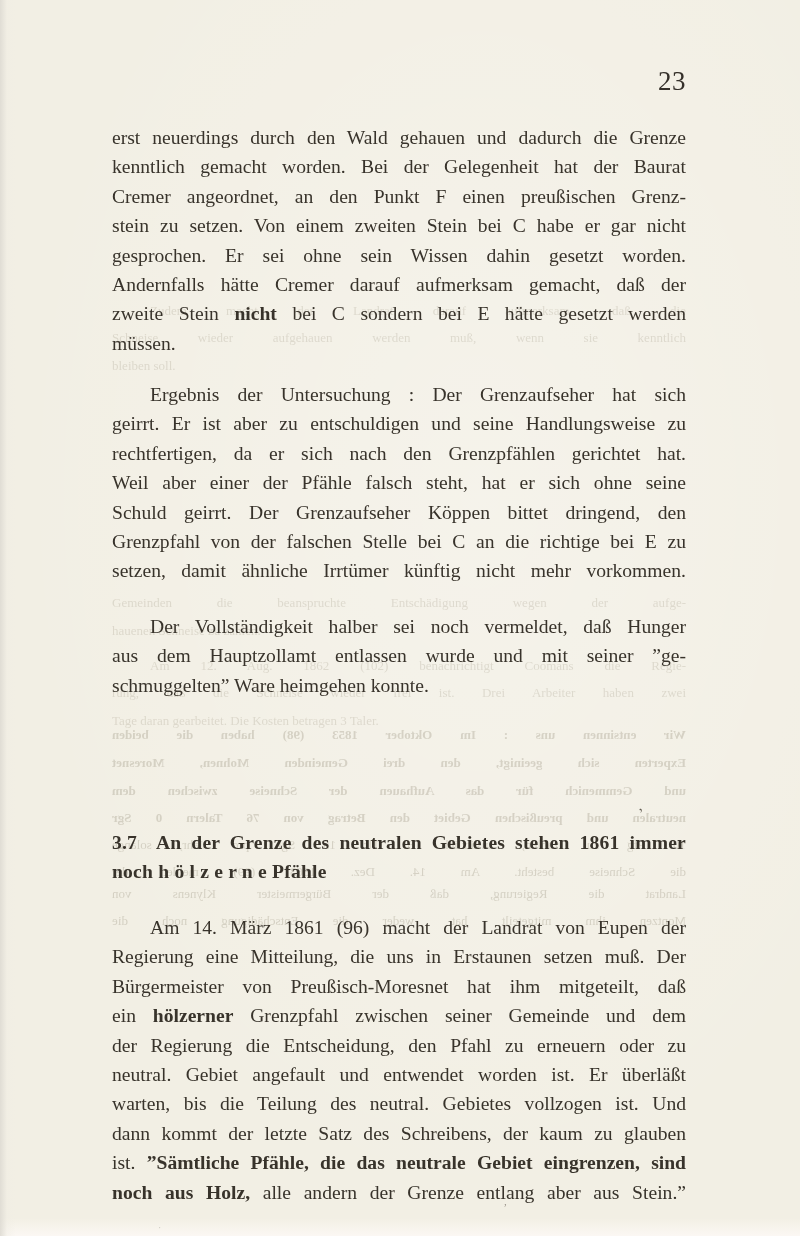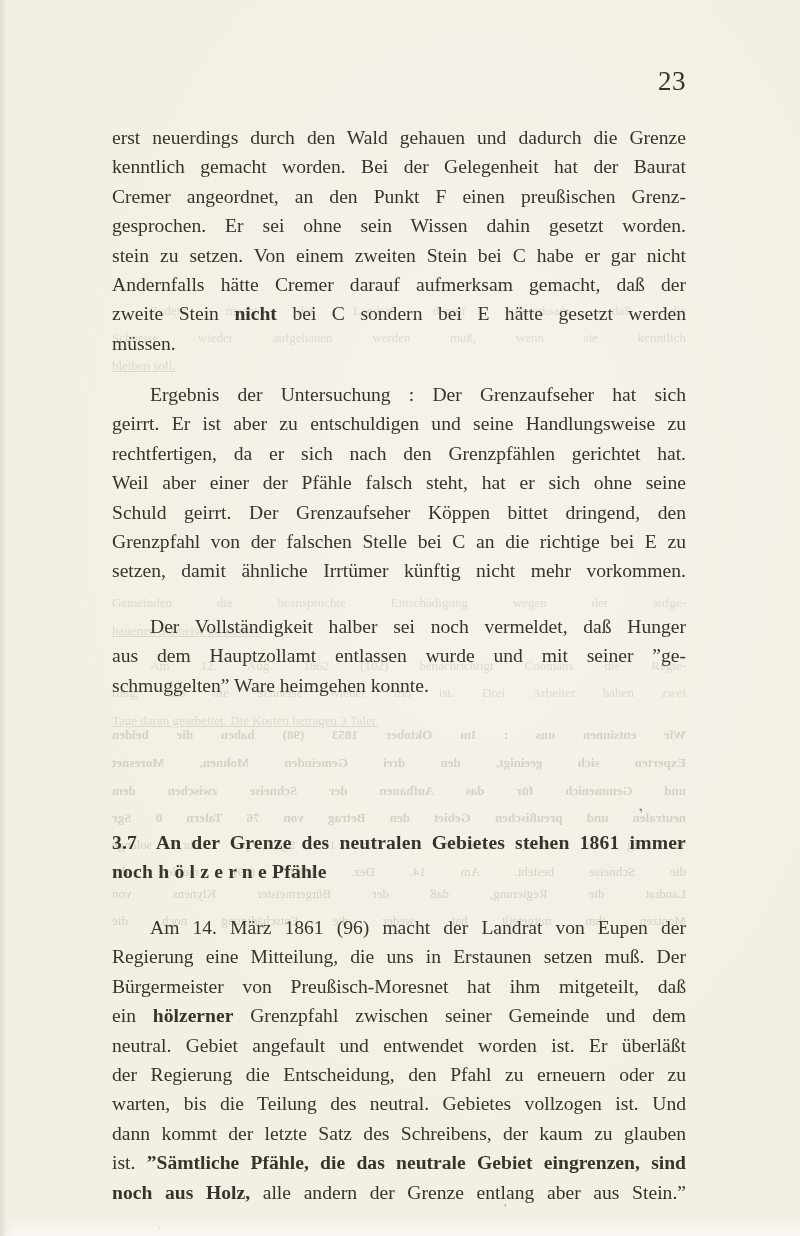--- a/index.html
+++ b/index.html
@@ -49,21 +49,21 @@
   .line.indent { text-indent: 38px; }
   .seg-bold { font-weight: 700; }
   .ghost-line {
     position: absolute;
     left: 112px; width: 574px;
     font-size: 13px; line-height: 29.4px;
     color: rgba(104, 93, 70, 0.16);
     white-space: nowrap;
     text-align: justify; text-align-last: justify;
   }
-  .ghost-line.left { text-align: left; text-align-last: left; text-decoration: underline; }
+  .ghost-line.left { text-align: left; text-align-last: left; }
   .ghost-line.indent { text-indent: 38px; }
   .ghost-line.mirrored {
     transform: scaleX(-1);
     color: rgba(96, 85, 62, 0.20);
   }
   .ghost-line.gbold { font-weight: 700; }
   .ink-mark {
     position: absolute;
     color: #4a443a;
     font-size: 15px; line-height: 15px;
@@ -96,22 +96,22 @@
       <div class="ghost-line mirrored" style="top: 843px;">die Schneise besteht. Am 14. Dez. 1863 (99) meldet der</div>
       <div class="ghost-line mirrored" style="top: 865px;">Landrat die Regierung, daß der Bürgermeister Klynens von</div>
       <div class="ghost-line mirrored" style="top: 892px;">Montzen ihm mitgeteilt hat, weder die Entschädigung noch die</div>
     </div>
 
   <div class="text-layer">
     <section class="block b0">
         <div class="line"><span class="seg">erst neuerdings durch den Wald gehauen und dadurch die Grenze</span></div>
         <div class="line"><span class="seg">kenntlich gemacht worden. Bei der Gelegenheit hat der Baurat</span></div>
         <div class="line"><span class="seg">Cremer angeordnet, an den Punkt F einen preußischen Grenz-</span></div>
+        <div class="line"><span class="seg">stein zu setzen. Von einem zweiten Stein bei C habe er gar nicht</span></div>
         <div class="line"><span class="seg">gesprochen. Er sei ohne sein Wissen dahin gesetzt worden.</span></div>
-        <div class="line"><span class="seg">stein zu setzen. Von einem zweiten Stein bei C habe er gar nicht</span></div>
         <div class="line"><span class="seg">Andernfalls hätte Cremer darauf aufmerksam gemacht, daß der</span></div>
         <div class="line"><span class="seg">zweite Stein </span><span class="seg-bold">nicht</span><span class="seg"> bei C sondern bei E hätte gesetzt werden</span></div>
         <div class="line left"><span class="seg">müssen.</span></div>
       </section>
     <section class="block b1">
         <div class="line indent"><span class="seg">Ergebnis der Untersuchung : Der Grenzaufseher hat sich</span></div>
         <div class="line"><span class="seg">geirrt. Er ist aber zu entschuldigen und seine Handlungsweise zu</span></div>
         <div class="line"><span class="seg">rechtfertigen, da er sich nach den Grenzpfählen gerichtet hat.</span></div>
         <div class="line"><span class="seg">Weil aber einer der Pfähle falsch steht, hat er sich ohne seine</span></div>
         <div class="line"><span class="seg">Schuld geirrt. Der Grenzaufseher Köppen bittet dringend, den</span></div>
@@ -125,22 +125,22 @@
       </section>
     <section class="block b3 heading">
         <div class="line"><span class="seg-bold">3.7  An der Grenze des neutralen Gebietes stehen 1861 immer</span></div>
         <div class="line left"><span class="seg-bold">noch  h ö l z e r n e  Pfähle</span></div>
       </section>
     <section class="block b4">
         <div class="line indent"><span class="seg">Am 14. März 1861 (96) macht der Landrat von Eupen der</span></div>
         <div class="line"><span class="seg">Regierung eine Mitteilung, die uns in Erstaunen setzen muß. Der</span></div>
         <div class="line"><span class="seg">Bürgermeister von Preußisch-Moresnet hat ihm mitgeteilt, daß</span></div>
         <div class="line"><span class="seg">ein </span><span class="seg-bold">hölzerner</span><span class="seg"> Grenzpfahl zwischen seiner Gemeinde und dem</span></div>
+        <div class="line"><span class="seg">der Regierung die Entscheidung, den Pfahl zu erneuern oder zu</span></div>
         <div class="line"><span class="seg">neutral. Gebiet angefault und entwendet worden ist. Er überläßt</span></div>
-        <div class="line"><span class="seg">der Regierung die Entscheidung, den Pfahl zu erneuern oder zu</span></div>
         <div class="line"><span class="seg">warten, bis die Teilung des neutral. Gebietes vollzogen ist. Und</span></div>
         <div class="line"><span class="seg">dann kommt der letzte Satz des Schreibens, der kaum zu glauben</span></div>
         <div class="line"><span class="seg">ist. </span><span class="seg-bold">”Sämtliche Pfähle, die das neutrale Gebiet eingrenzen, sind</span></div>
         <div class="line"><span class="seg-bold">noch aus Holz,</span><span class="seg"> alle andern der Grenze entlang aber aus Stein.”</span></div>
       </section>
   </div>
 
   <div class="marks">
       <div class="ink-mark m0" style="left: 640px; top: 792px;">’</div>
       <div class="ink-mark m1" style="left: 504px; top: 1180px;">,</div>

